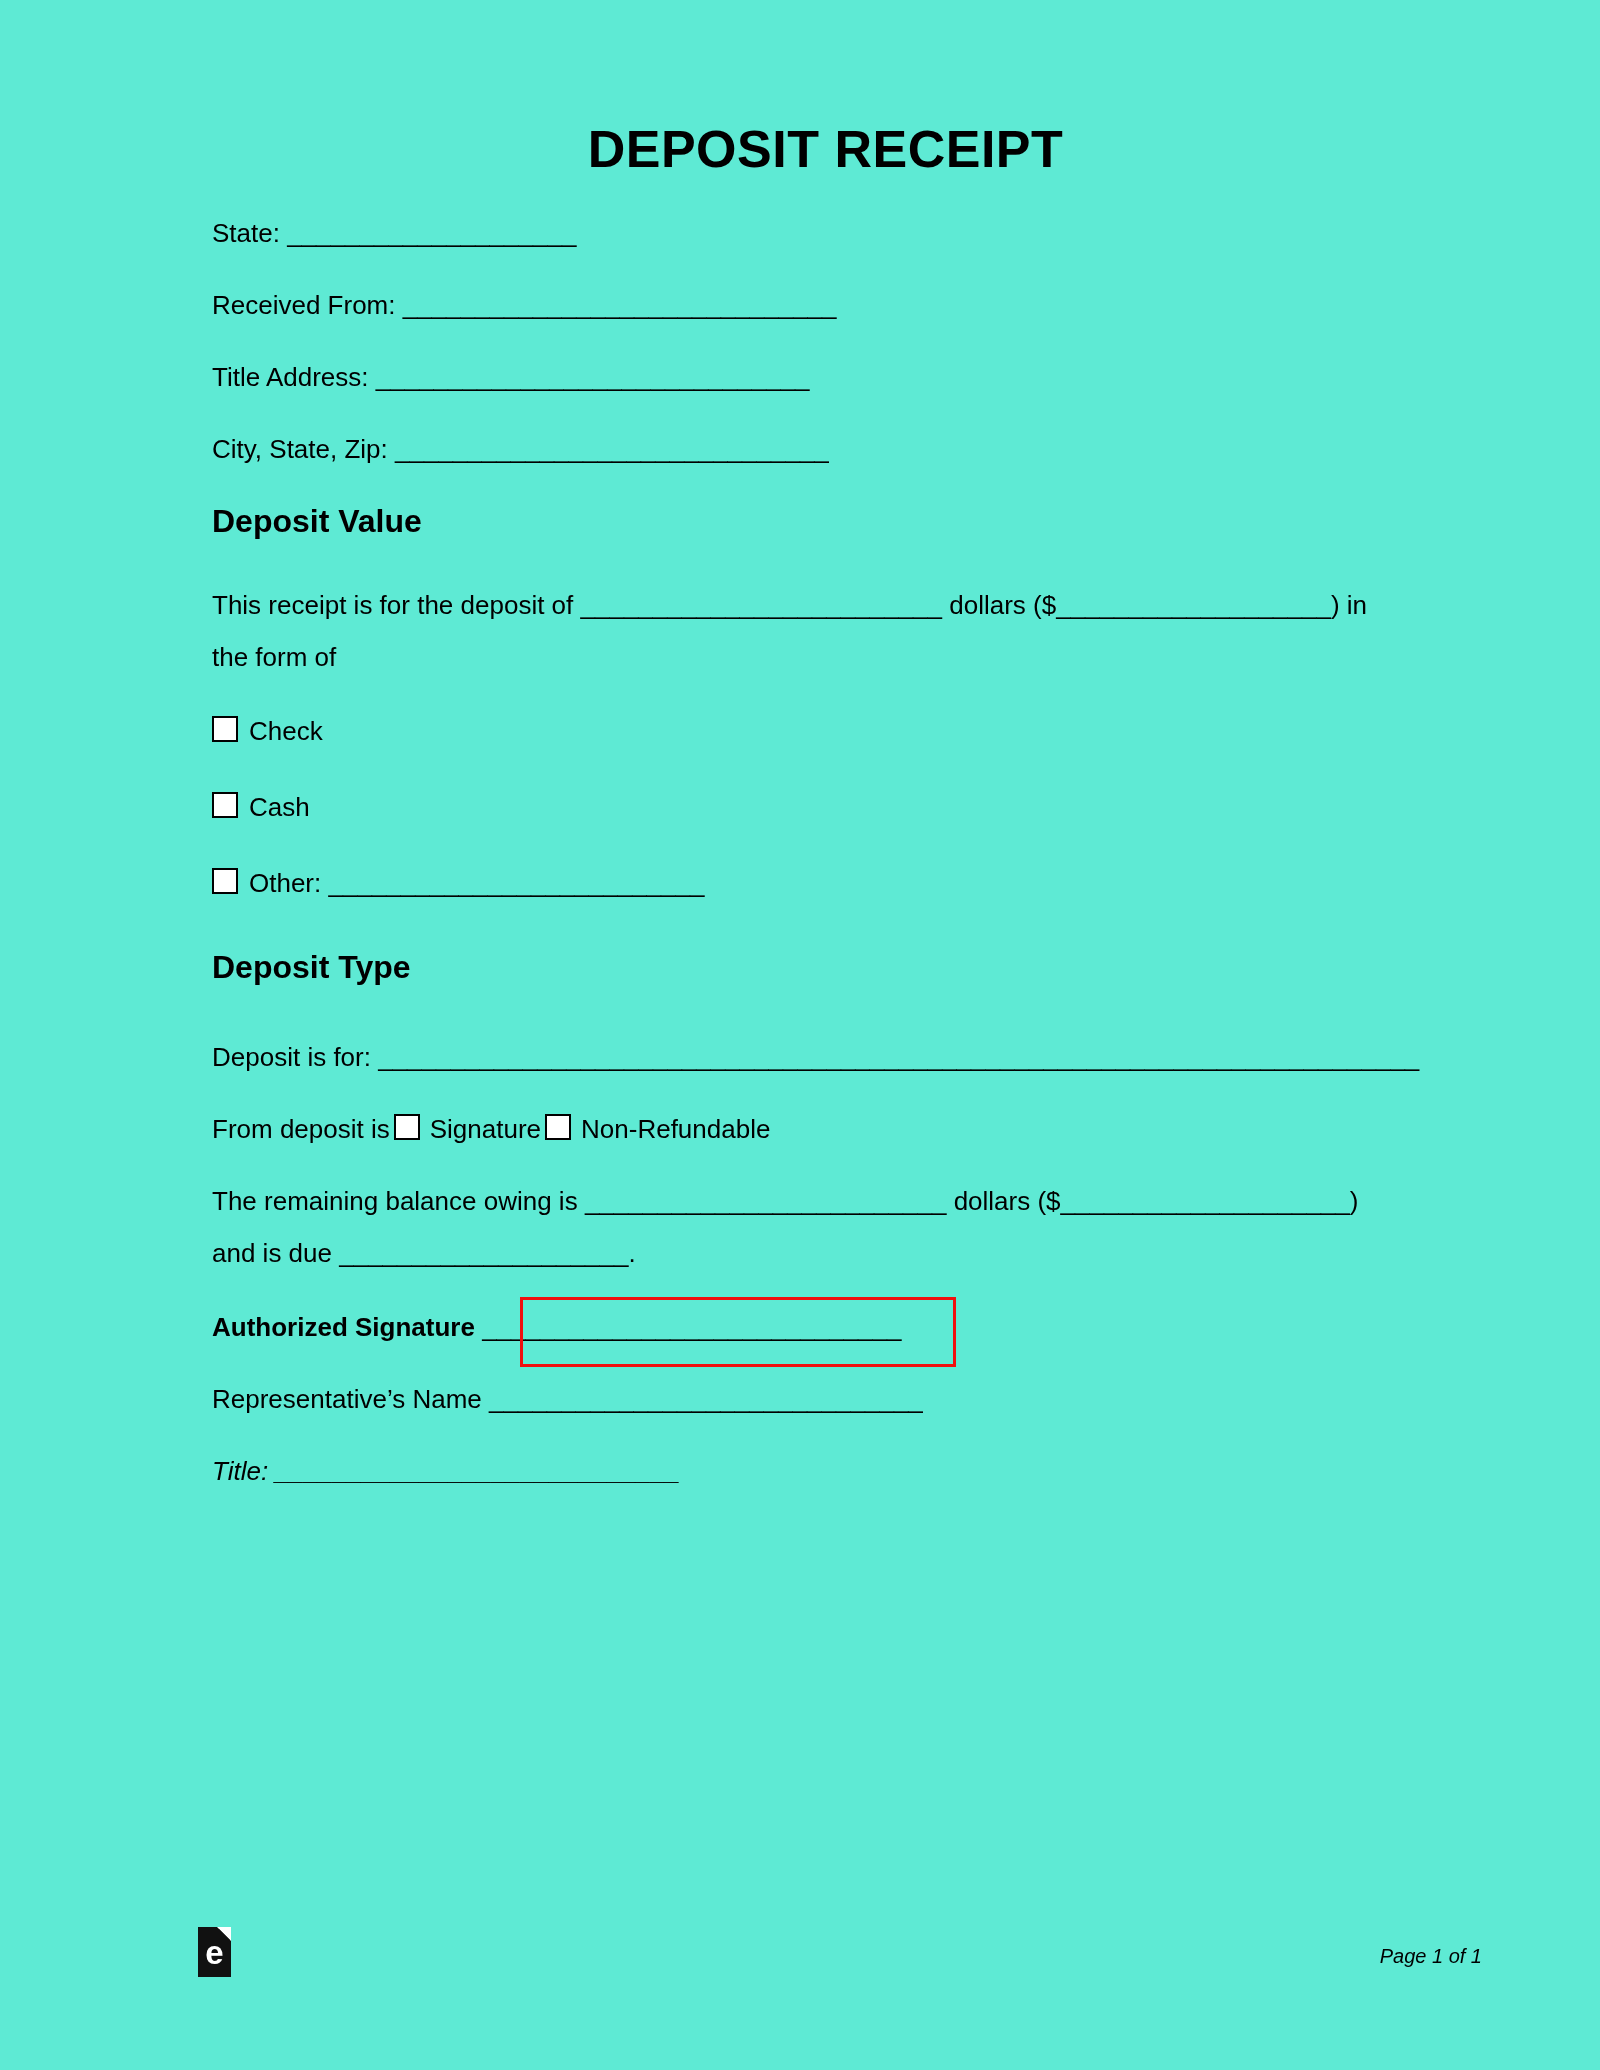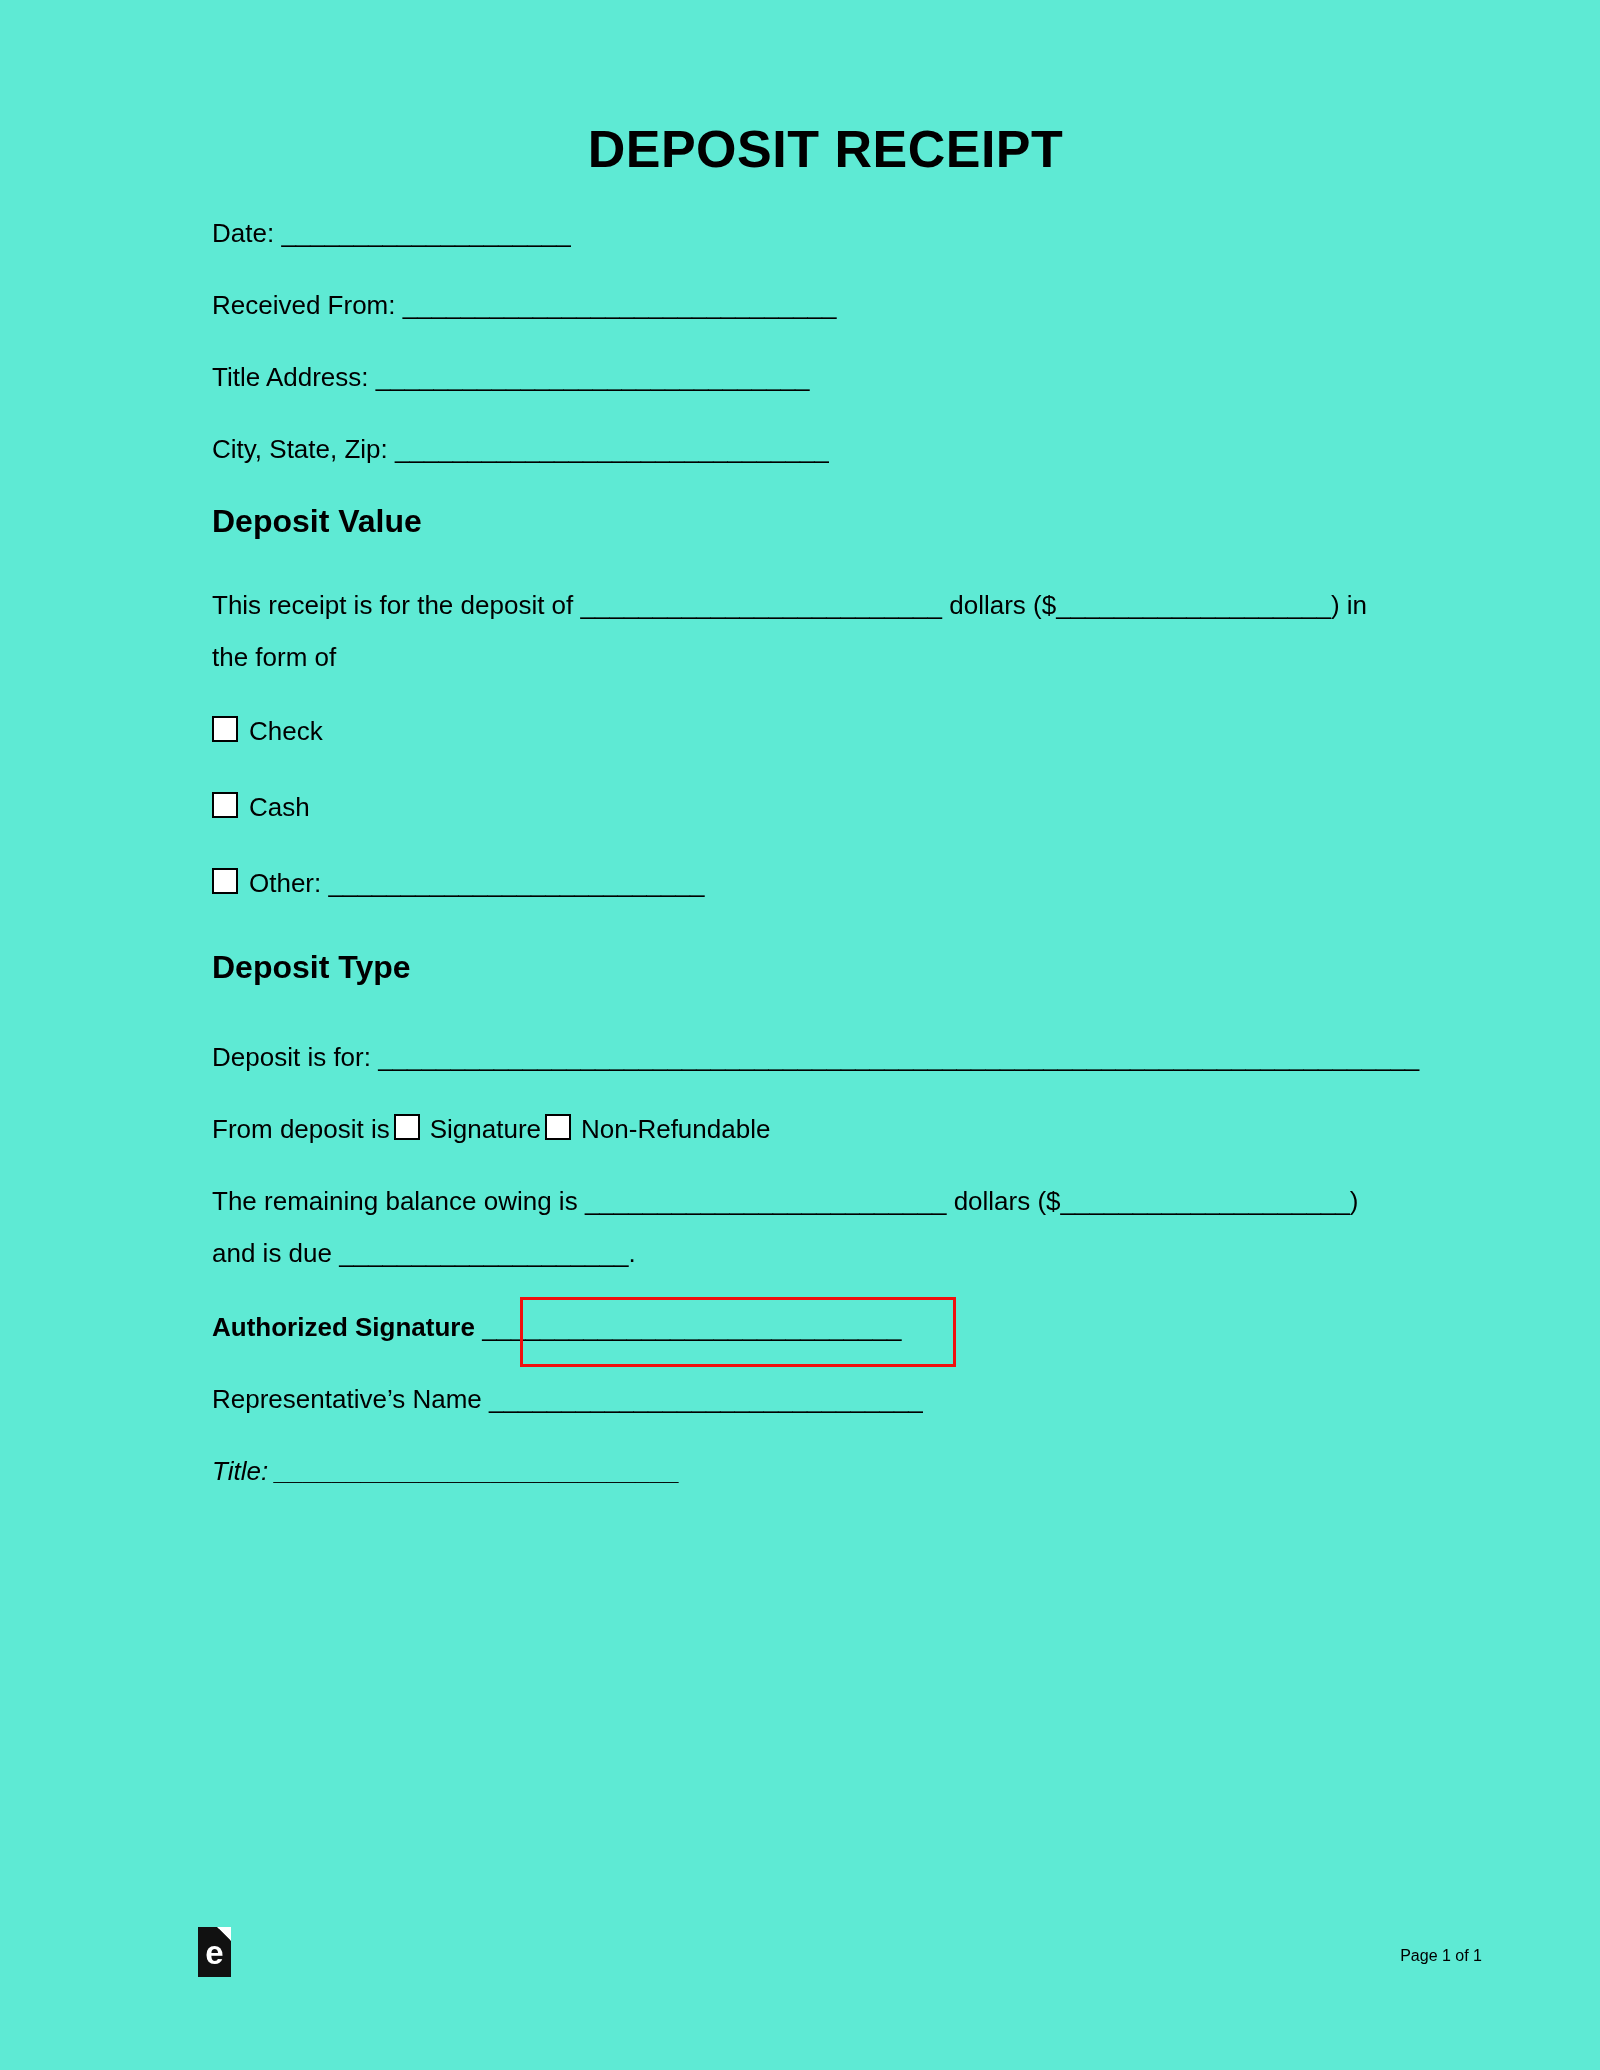--- a/index.html
+++ b/index.html
@@ -75,32 +75,32 @@
     border-right:11px solid transparent;
   }
   .footer-logo .logo-letter {
     position:absolute; left:0; right:0; top:9px;
     text-align:center;
     color:#ffffff; font-weight:bold;
     font-size:33px; line-height:33px;
   }
   .page-number {
     position:absolute; top:1942px; right:142px;
-    font-size:16px; line-height:28px;
+    font-size:20px; line-height:28px;font-style:italic;
   }
 </style>
 </head>
 <body>
 
 <div class="page">
   <div class="content">
 
     <h1 class="doc-title">DEPOSIT RECEIPT</h1>
 
-    <p class="line"><span>Date:</span> <span class="blank">____________________</span></p>
+    <p class="line"><span>State:</span> <span class="blank">____________________</span></p>
 
     <p class="line"><span>Received From:</span> <span class="blank">______________________________</span></p>
 
     <p class="line"><span>Title Address:</span> <span class="blank">______________________________</span></p>
 
     <p class="line"><span>City, State, Zip:</span> <span class="blank">______________________________</span></p>
 
     <h2 class="section-heading dv">Deposit Value</h2>
 
     <p class="two-line">

